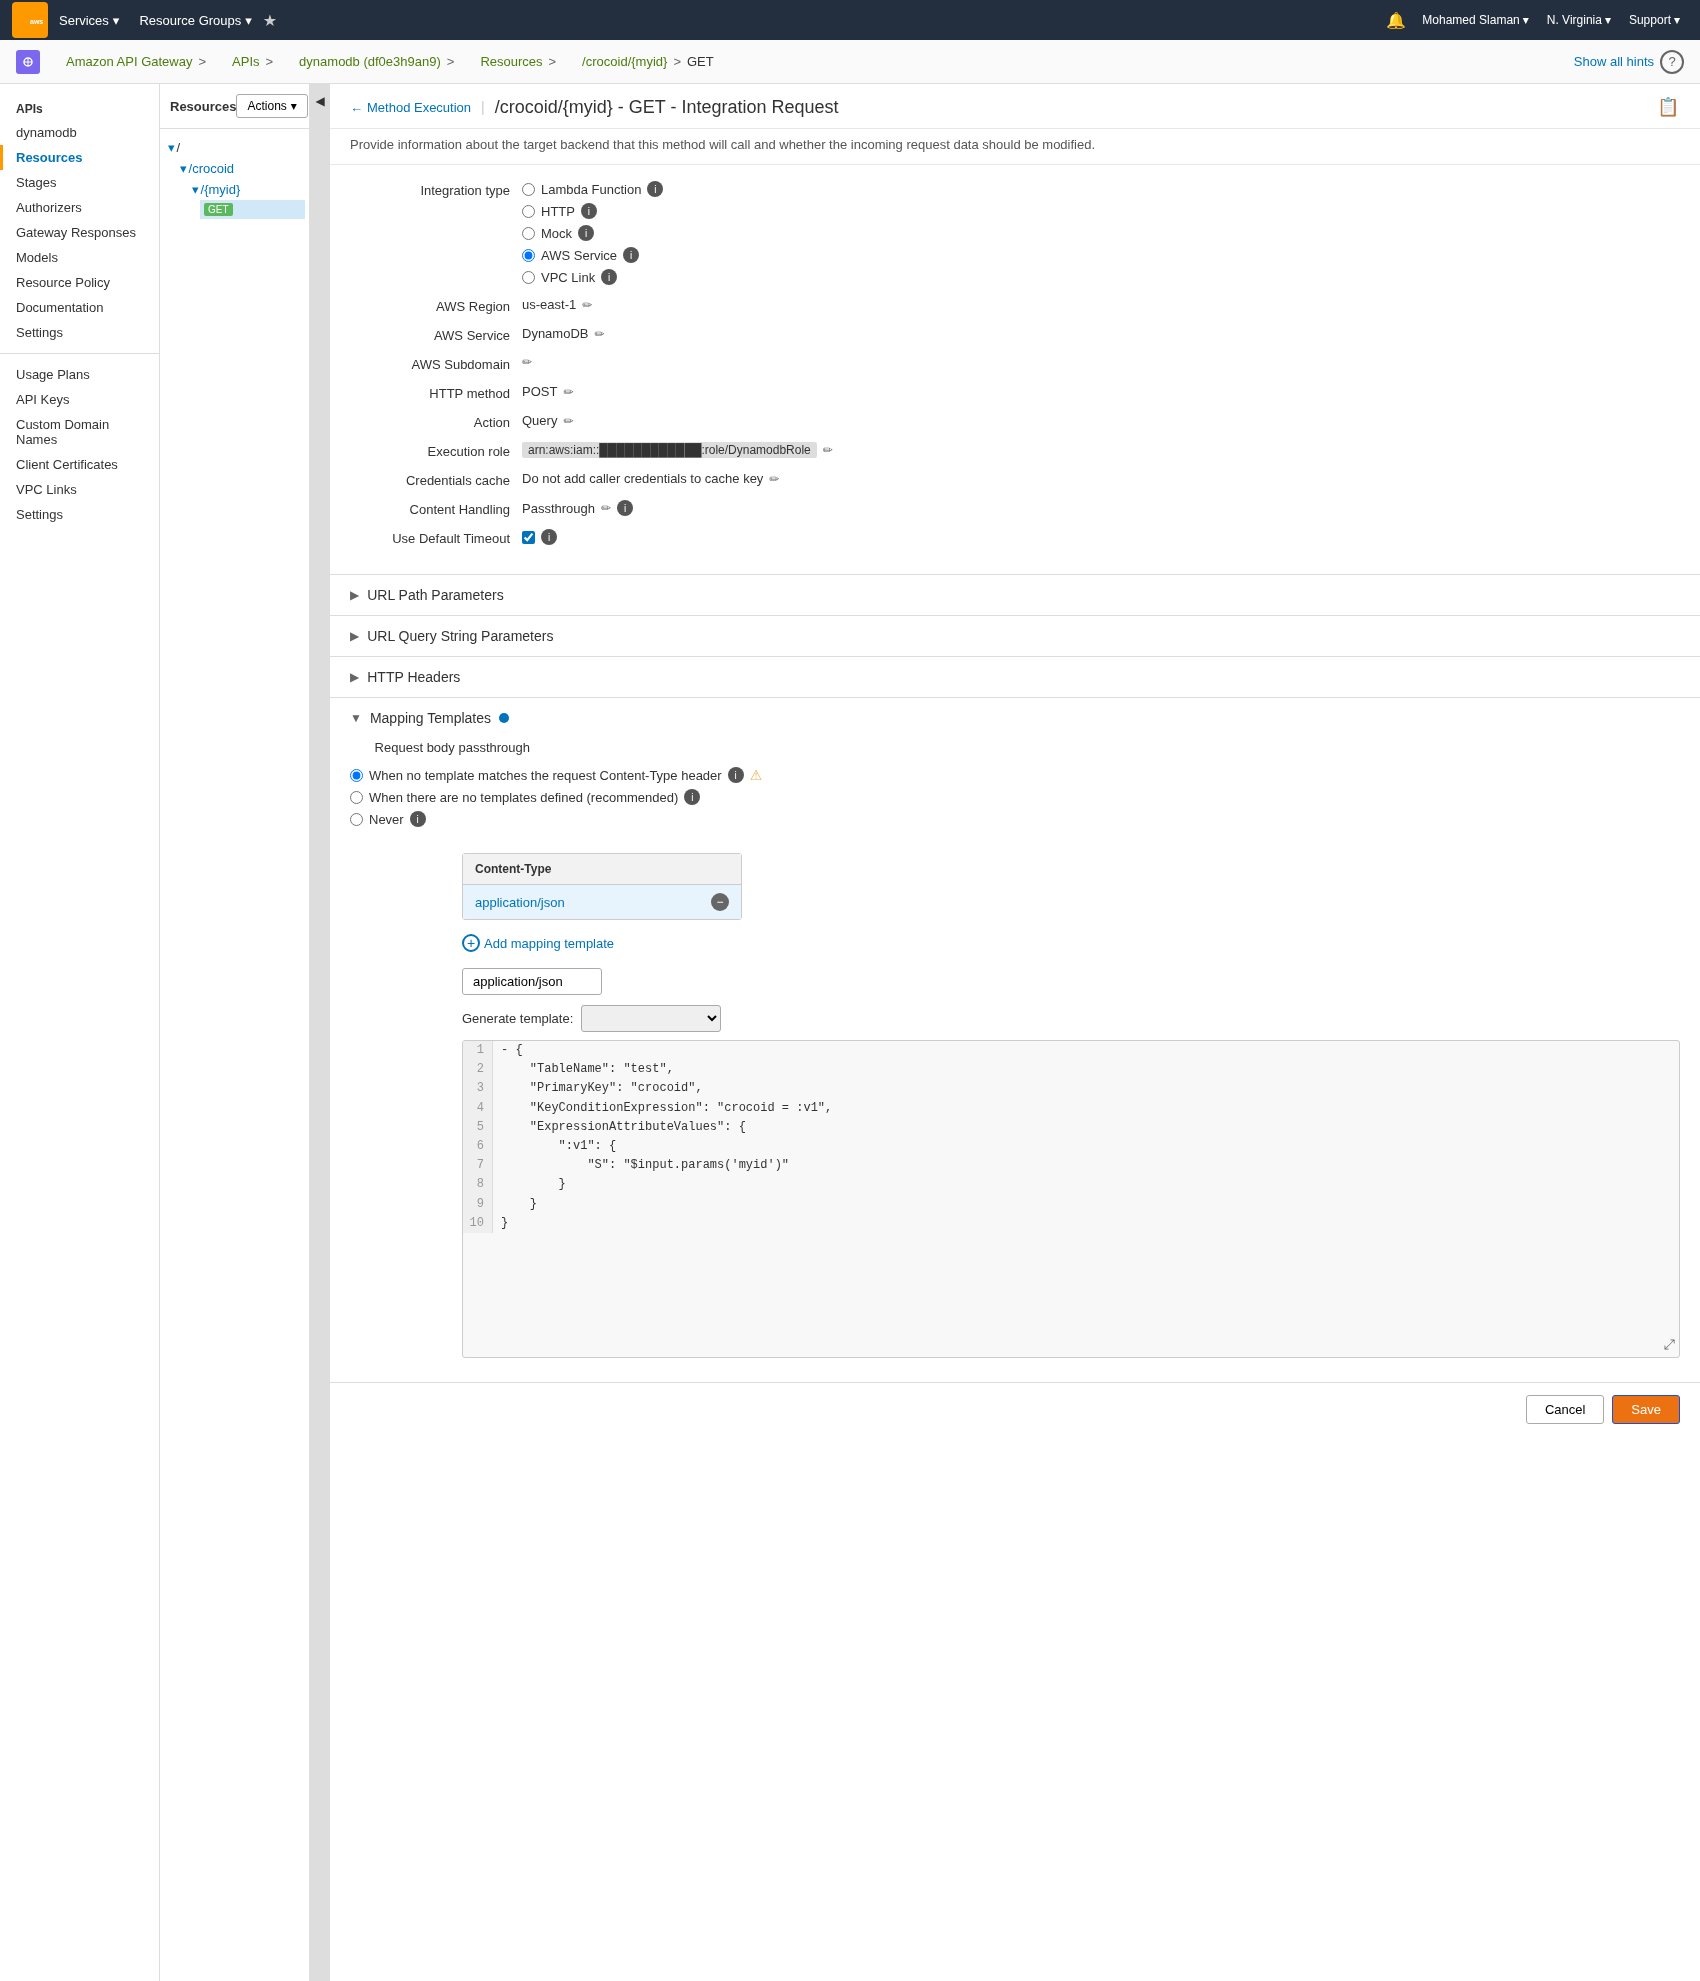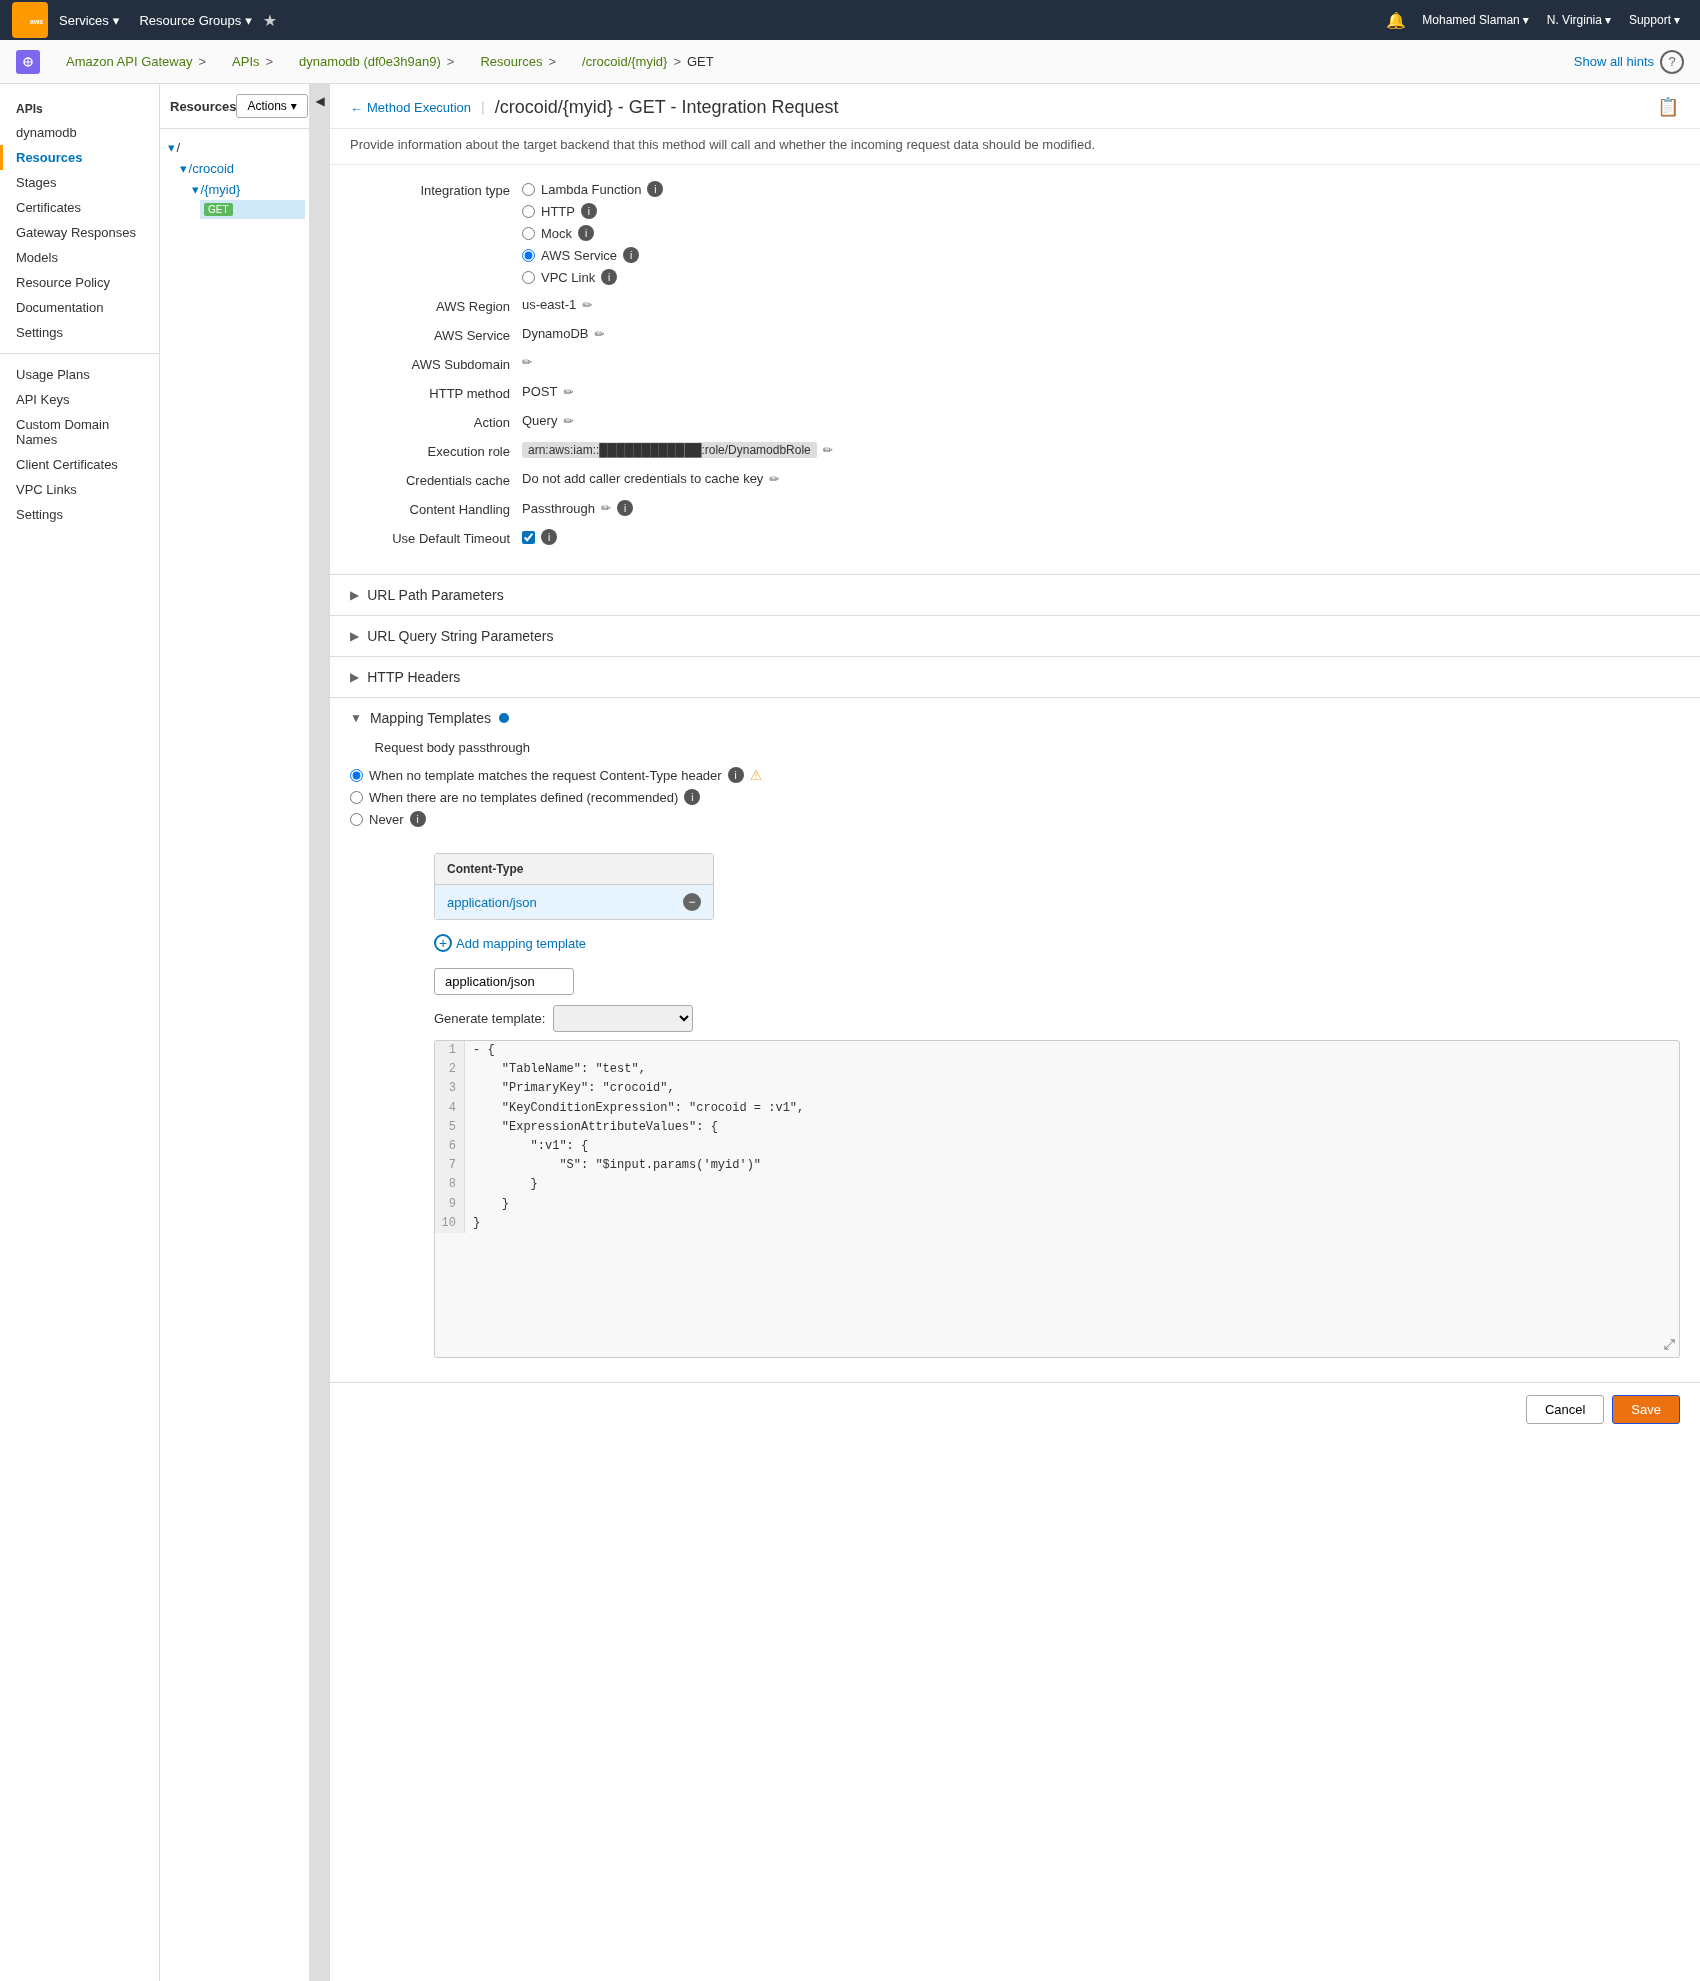--- a/index.html
+++ b/index.html
@@ -415,21 +415,21 @@
 
 <div class="main-layout">
 
   <aside class="sidebar">
     <div class="sidebar-section-title">APIs</div>
     <div class="sidebar-item">
       <span>dynamodb</span>
     </div>
     <div class="sidebar-item active">Resources</div>
     <div class="sidebar-item">Stages</div>
-    <div class="sidebar-item">Certificates</div>
+    <div class="sidebar-item">Authorizers</div>
     <div class="sidebar-item">Gateway Responses</div>
     <div class="sidebar-item">Models</div>
     <div class="sidebar-item">Resource Policy</div>
     <div class="sidebar-item">Documentation</div>
     <div class="sidebar-item">Settings</div>
     <hr class="sidebar-divider">
     <div class="sidebar-item">Usage Plans</div>
     <div class="sidebar-item">API Keys</div>
     <div class="sidebar-item">Custom Domain Names</div>
     <div class="sidebar-item">Client Certificates</div>
@@ -631,21 +631,21 @@
               <span class="info-icon">i</span>
             </label>
             <label class="radio-option">
               <input type="radio" name="passthrough" style="">
               <span>Never</span>
               <span class="info-icon">i</span>
             </label>
           </div>
         </div>
 
-        <div style="margin-left: 84px;">
+        <div style="margin-left: 112px;">
           <div class="content-type-table">
             <div class="content-type-header">
               <span>Content-Type</span>
             </div>
             <div class="content-type-row">
               <span class="content-type-value">application/json</span>
               <div class="delete-circle">−</div>
             </div>
           </div>
 

